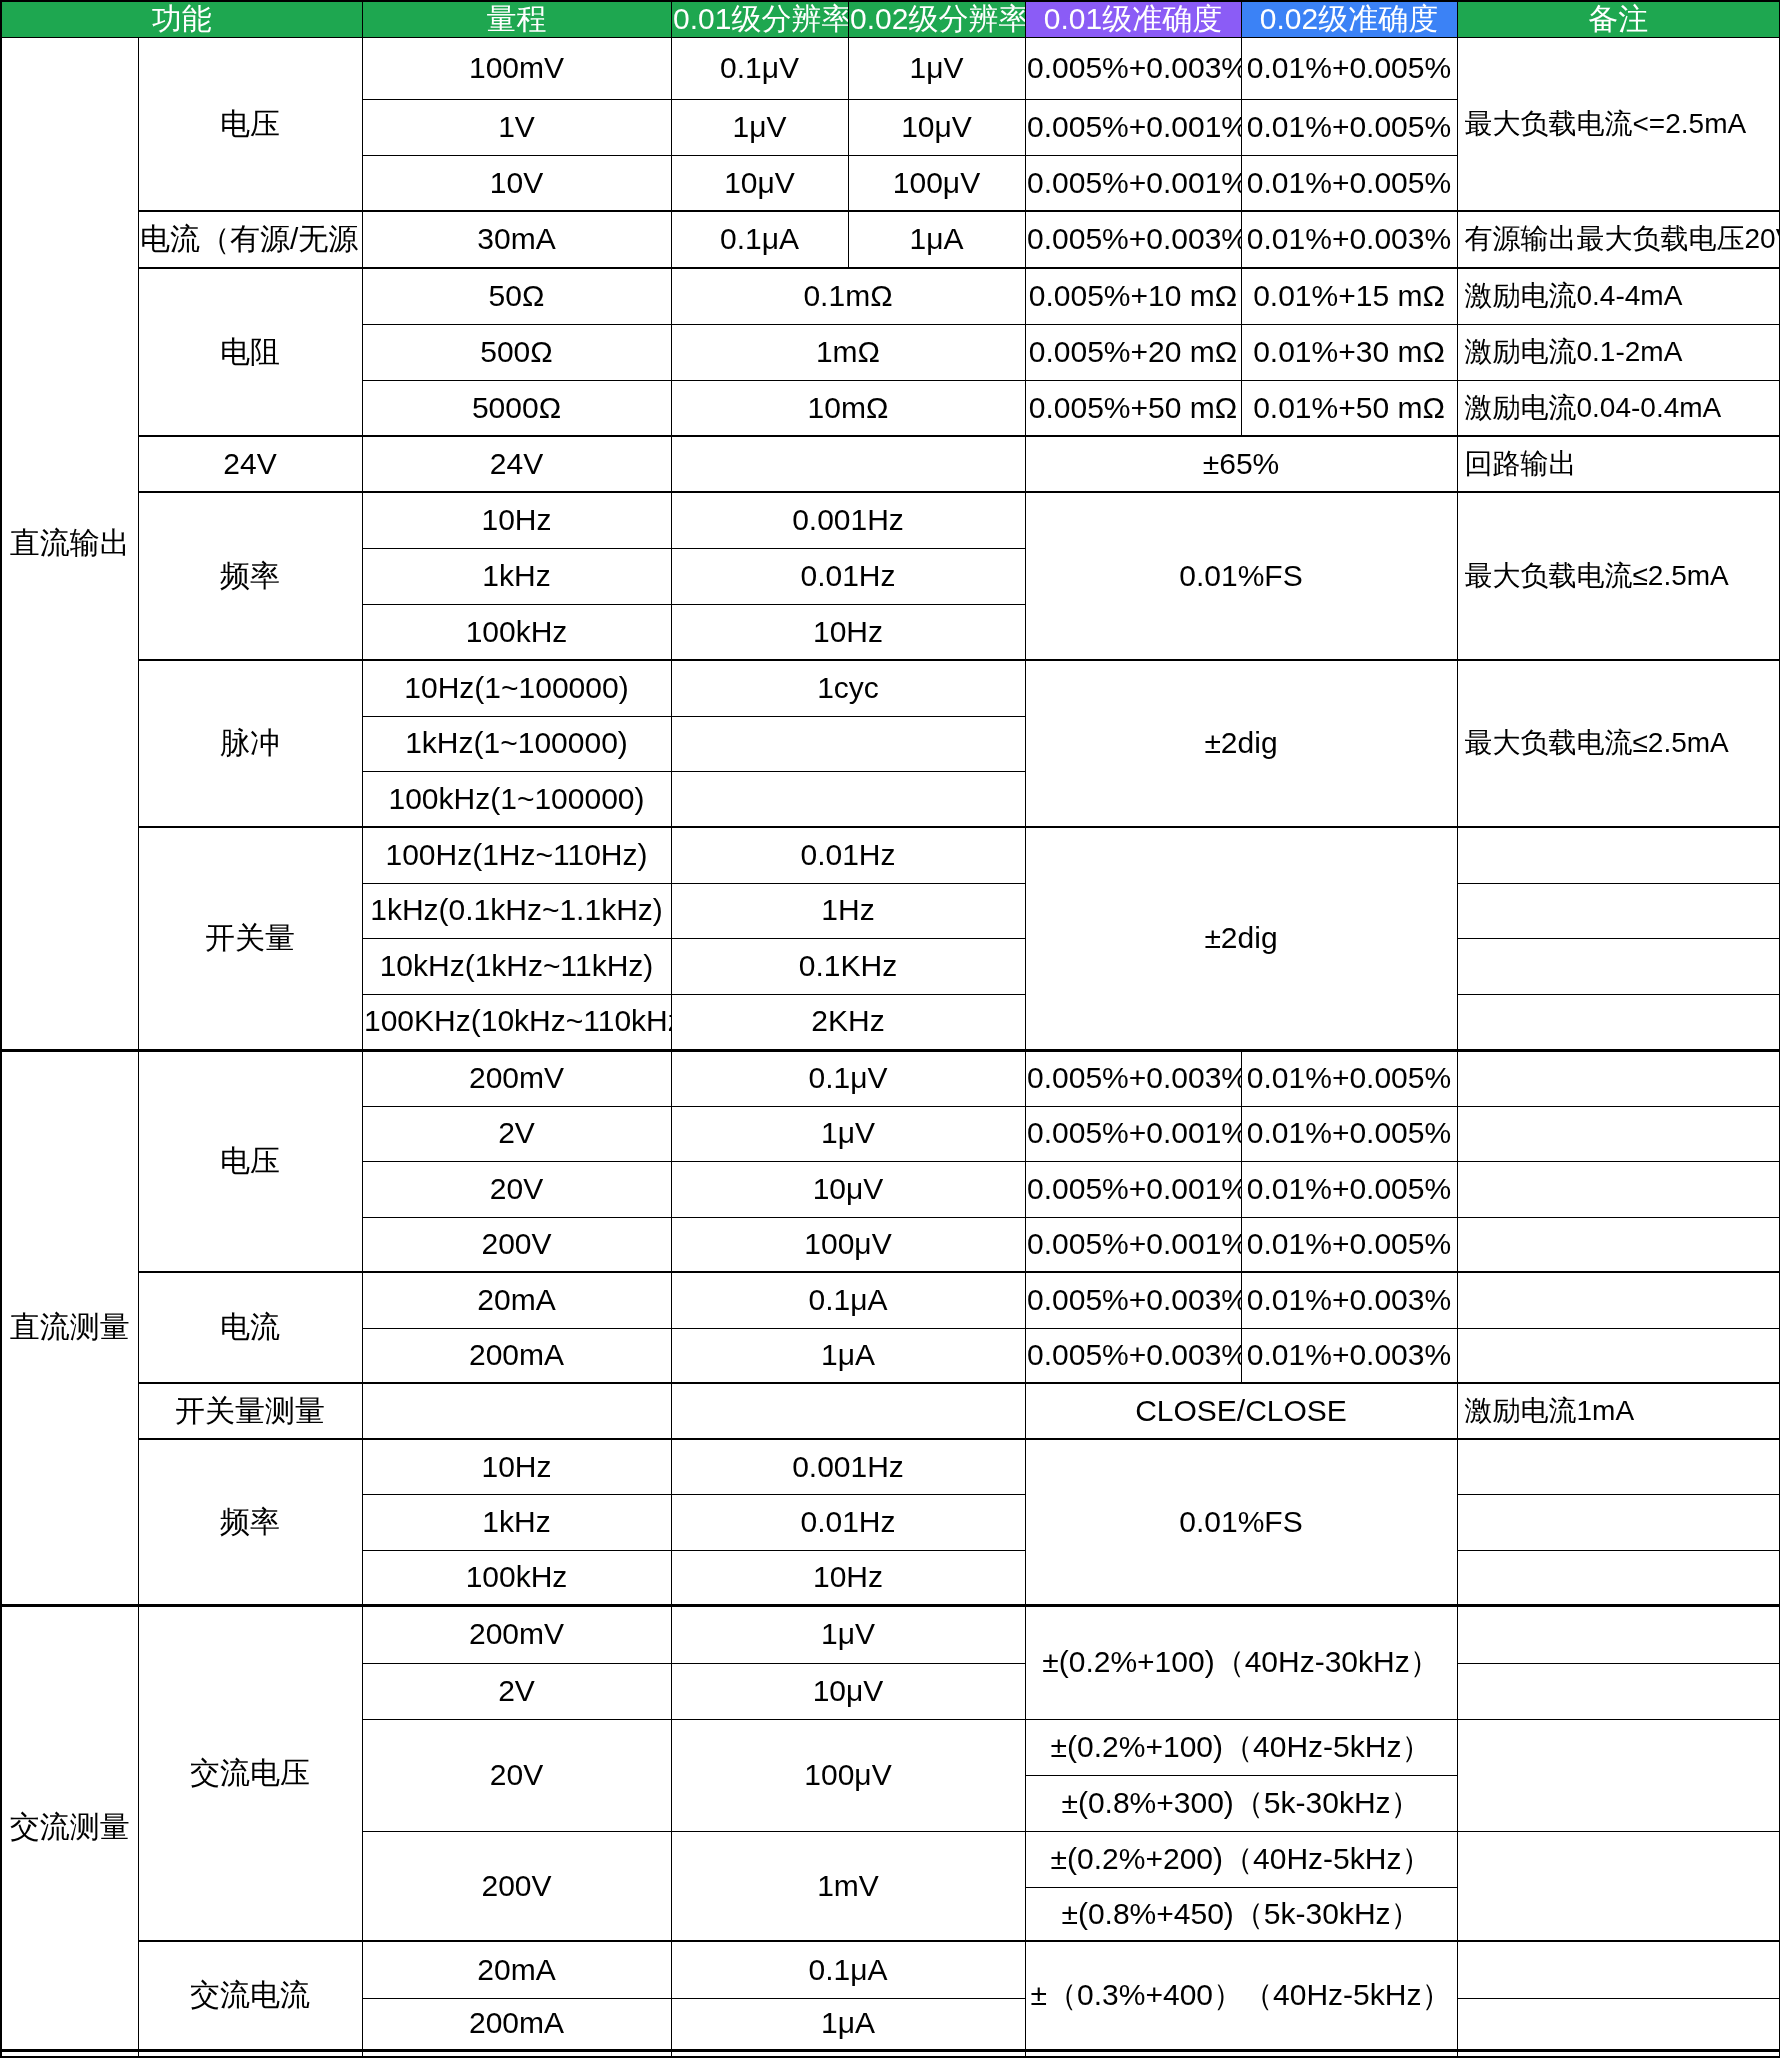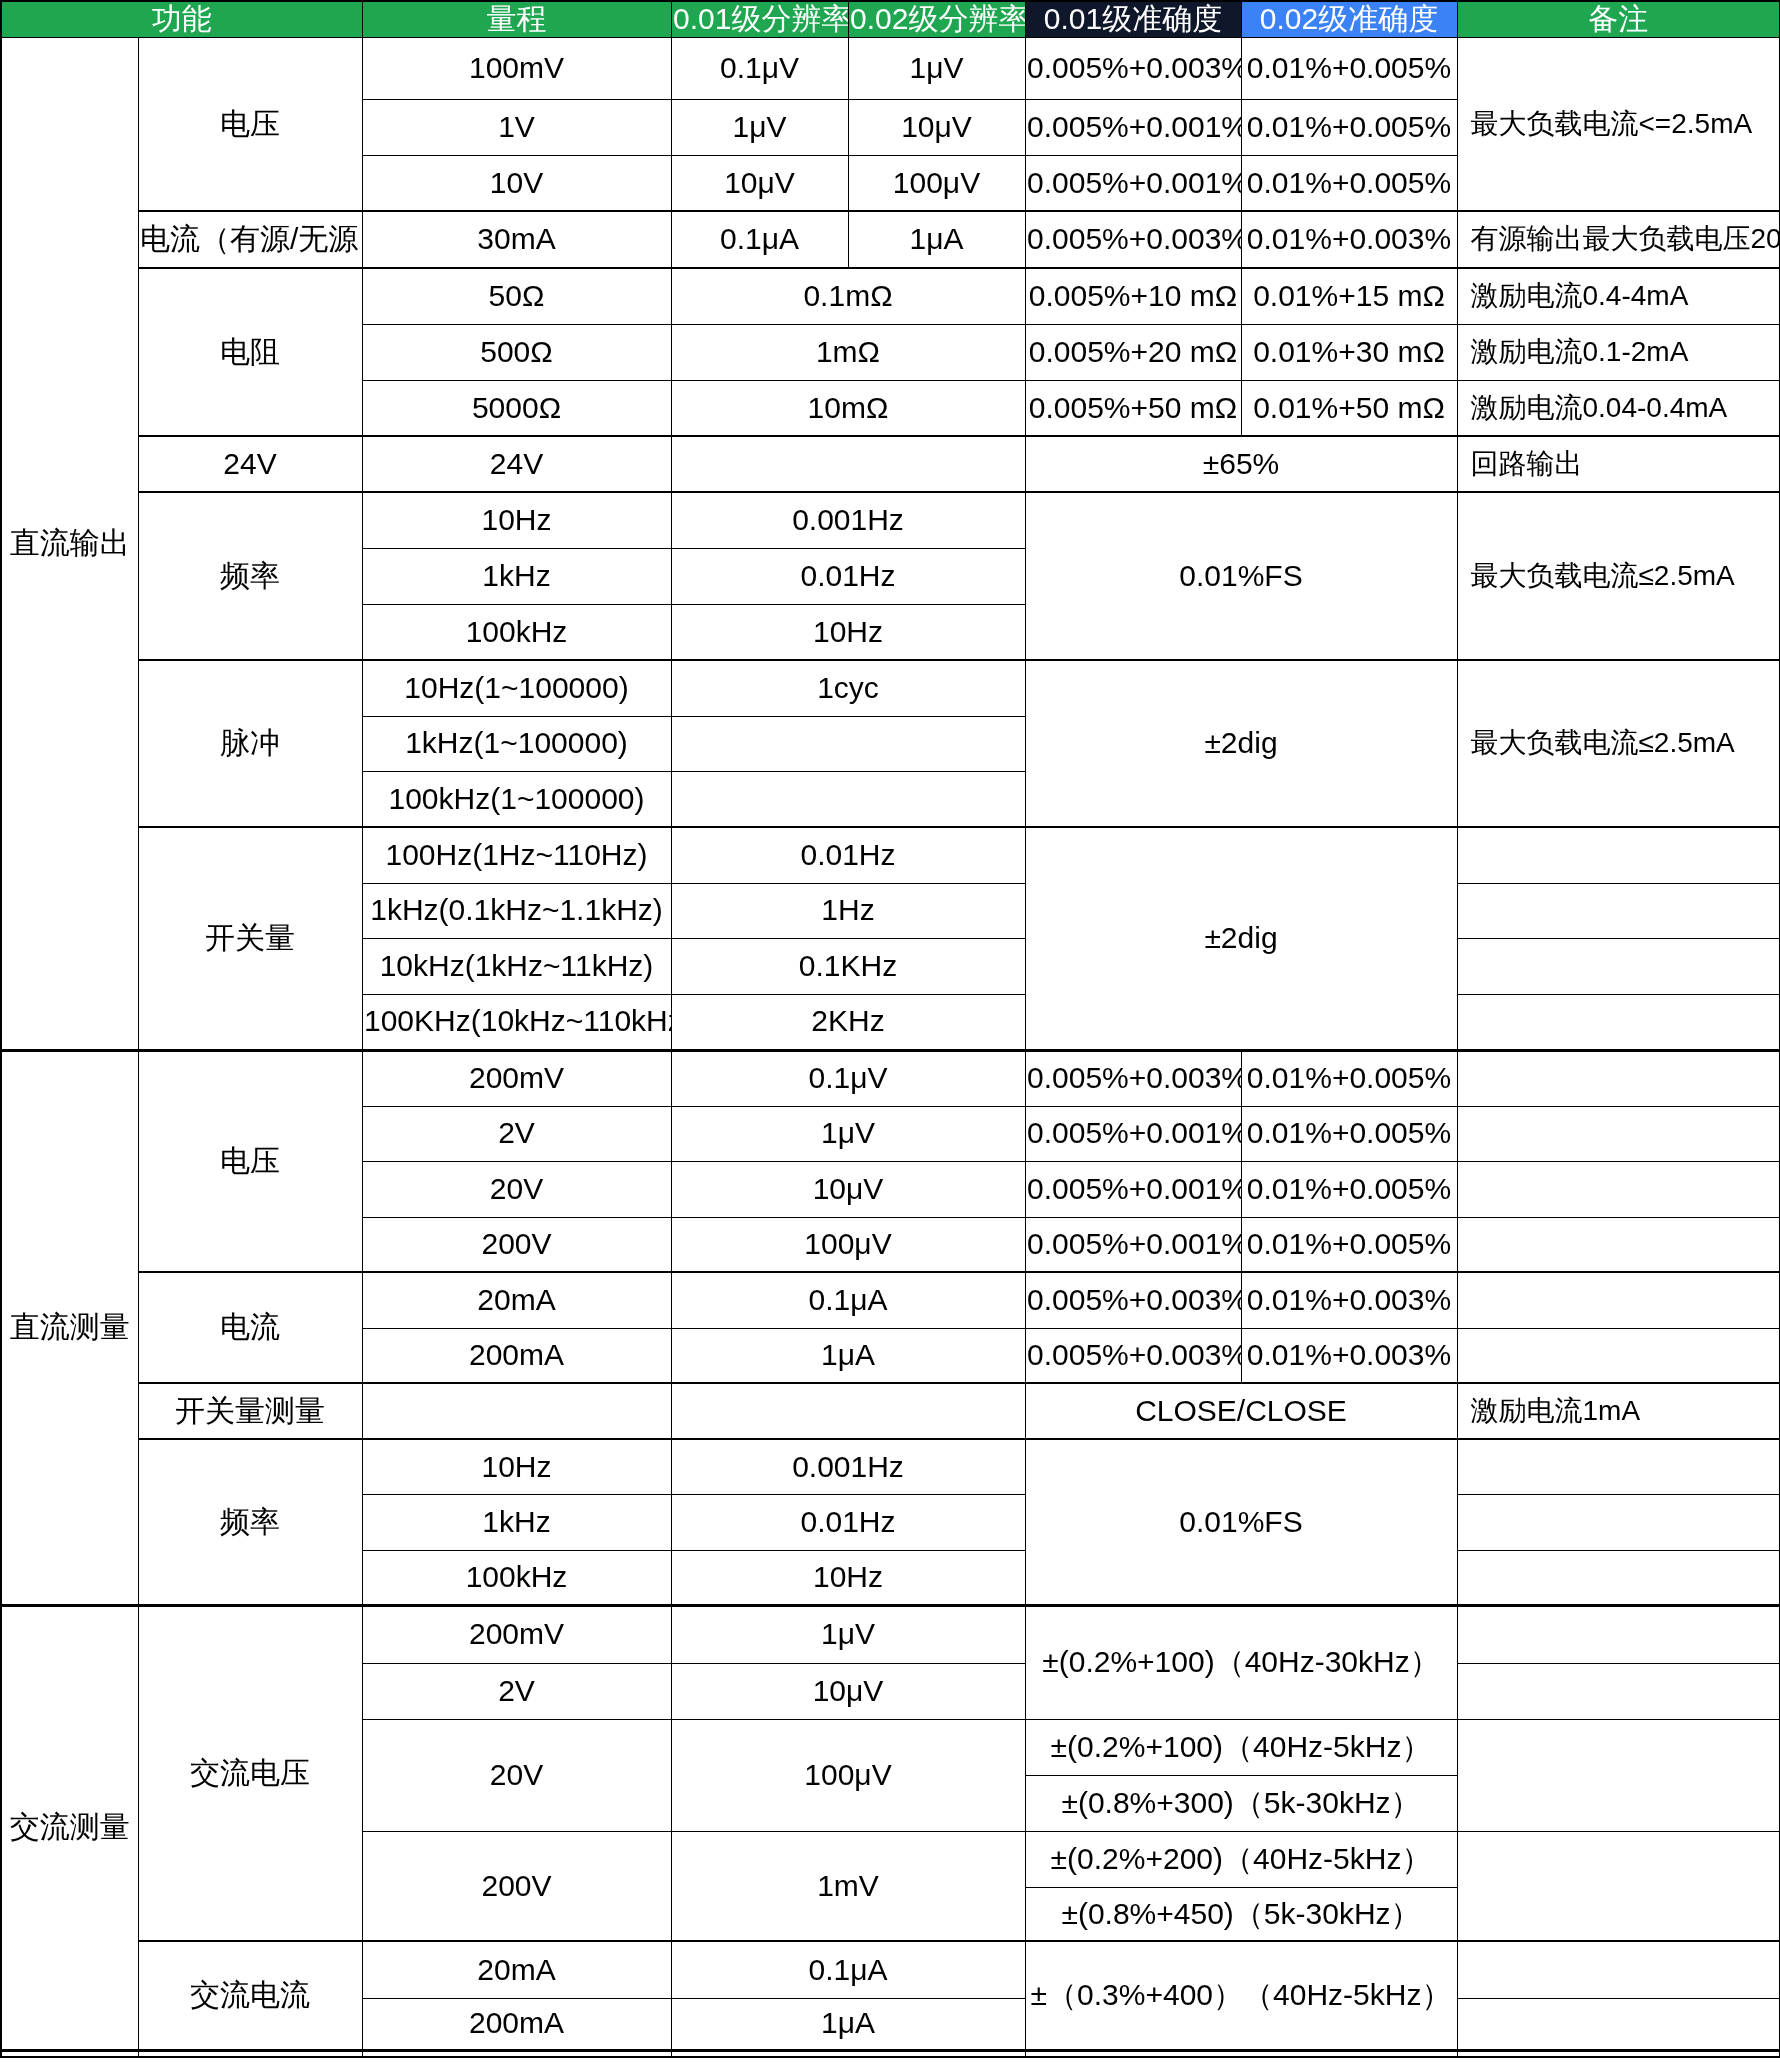--- a/index.html
+++ b/index.html
@@ -15,21 +15,21 @@
     border:1.5px solid #000;
     text-align:center;vertical-align:middle;
     font-size:30px;line-height:1.15;color:#000;
     padding:0 1.5px;overflow:hidden;white-space:nowrap;
   }
   th{
     color:#fff;font-weight:normal;font-size:30px;
   }
   tr.sec > td{border-top-width:3.7px;}
   tr.gb  > td{border-top-width:2.2px;}
-  td.rm{text-align:left;font-size:28px;padding-left:13px;}
+  td.rm{text-align:left;font-size:28px;padding-left:7px;}
 </style>
 </head>
 <body>
 
 <table data-name="spec-table">
   <colgroup data-name="column-widths">
       <col style="width: 137px;">
       <col style="width: 224px;">
       <col style="width: 309px;">
       <col style="width: 177px;">
@@ -37,21 +37,21 @@
       <col style="width: 216px;">
       <col style="width: 216px;">
       <col style="width: 323px;">
     </colgroup>
   <thead data-name="spec-table-header">
       <tr data-name="header-row">
         <th colspan="2" data-name="header-function" style="background: rgb(30, 167, 80);">功能</th>
         <th data-name="header-range" style="background: rgb(30, 167, 80);">量程</th>
         <th data-name="header-resolution-001" style="background: rgb(30, 167, 80);">0.01级分辨率</th>
         <th data-name="header-resolution-002" style="background: rgb(30, 167, 80);">0.02级分辨率</th>
-        <th data-name="header-accuracy-001" style="background: #0f172a;">0.01级准确度</th>
+        <th data-name="header-accuracy-001" style="background: #8b5cf6;">0.01级准确度</th>
         <th data-name="header-accuracy-002" style="background: #3b82f6;">0.02级准确度</th>
         <th data-name="header-remark" style="background: rgb(30, 167, 80);">备注</th>
       </tr>
     </thead>
   <tbody data-name="spec-table-body">
       <tr data-name="table-row" style="height: 62px;">
         <td rowspan="18" data-name="section-label-dc-output">直流输出</td>
         <td rowspan="3" data-name="function-label">电压</td>
         <td data-name="table-cell">100mV</td>
         <td data-name="table-cell">0.1μV</td>

